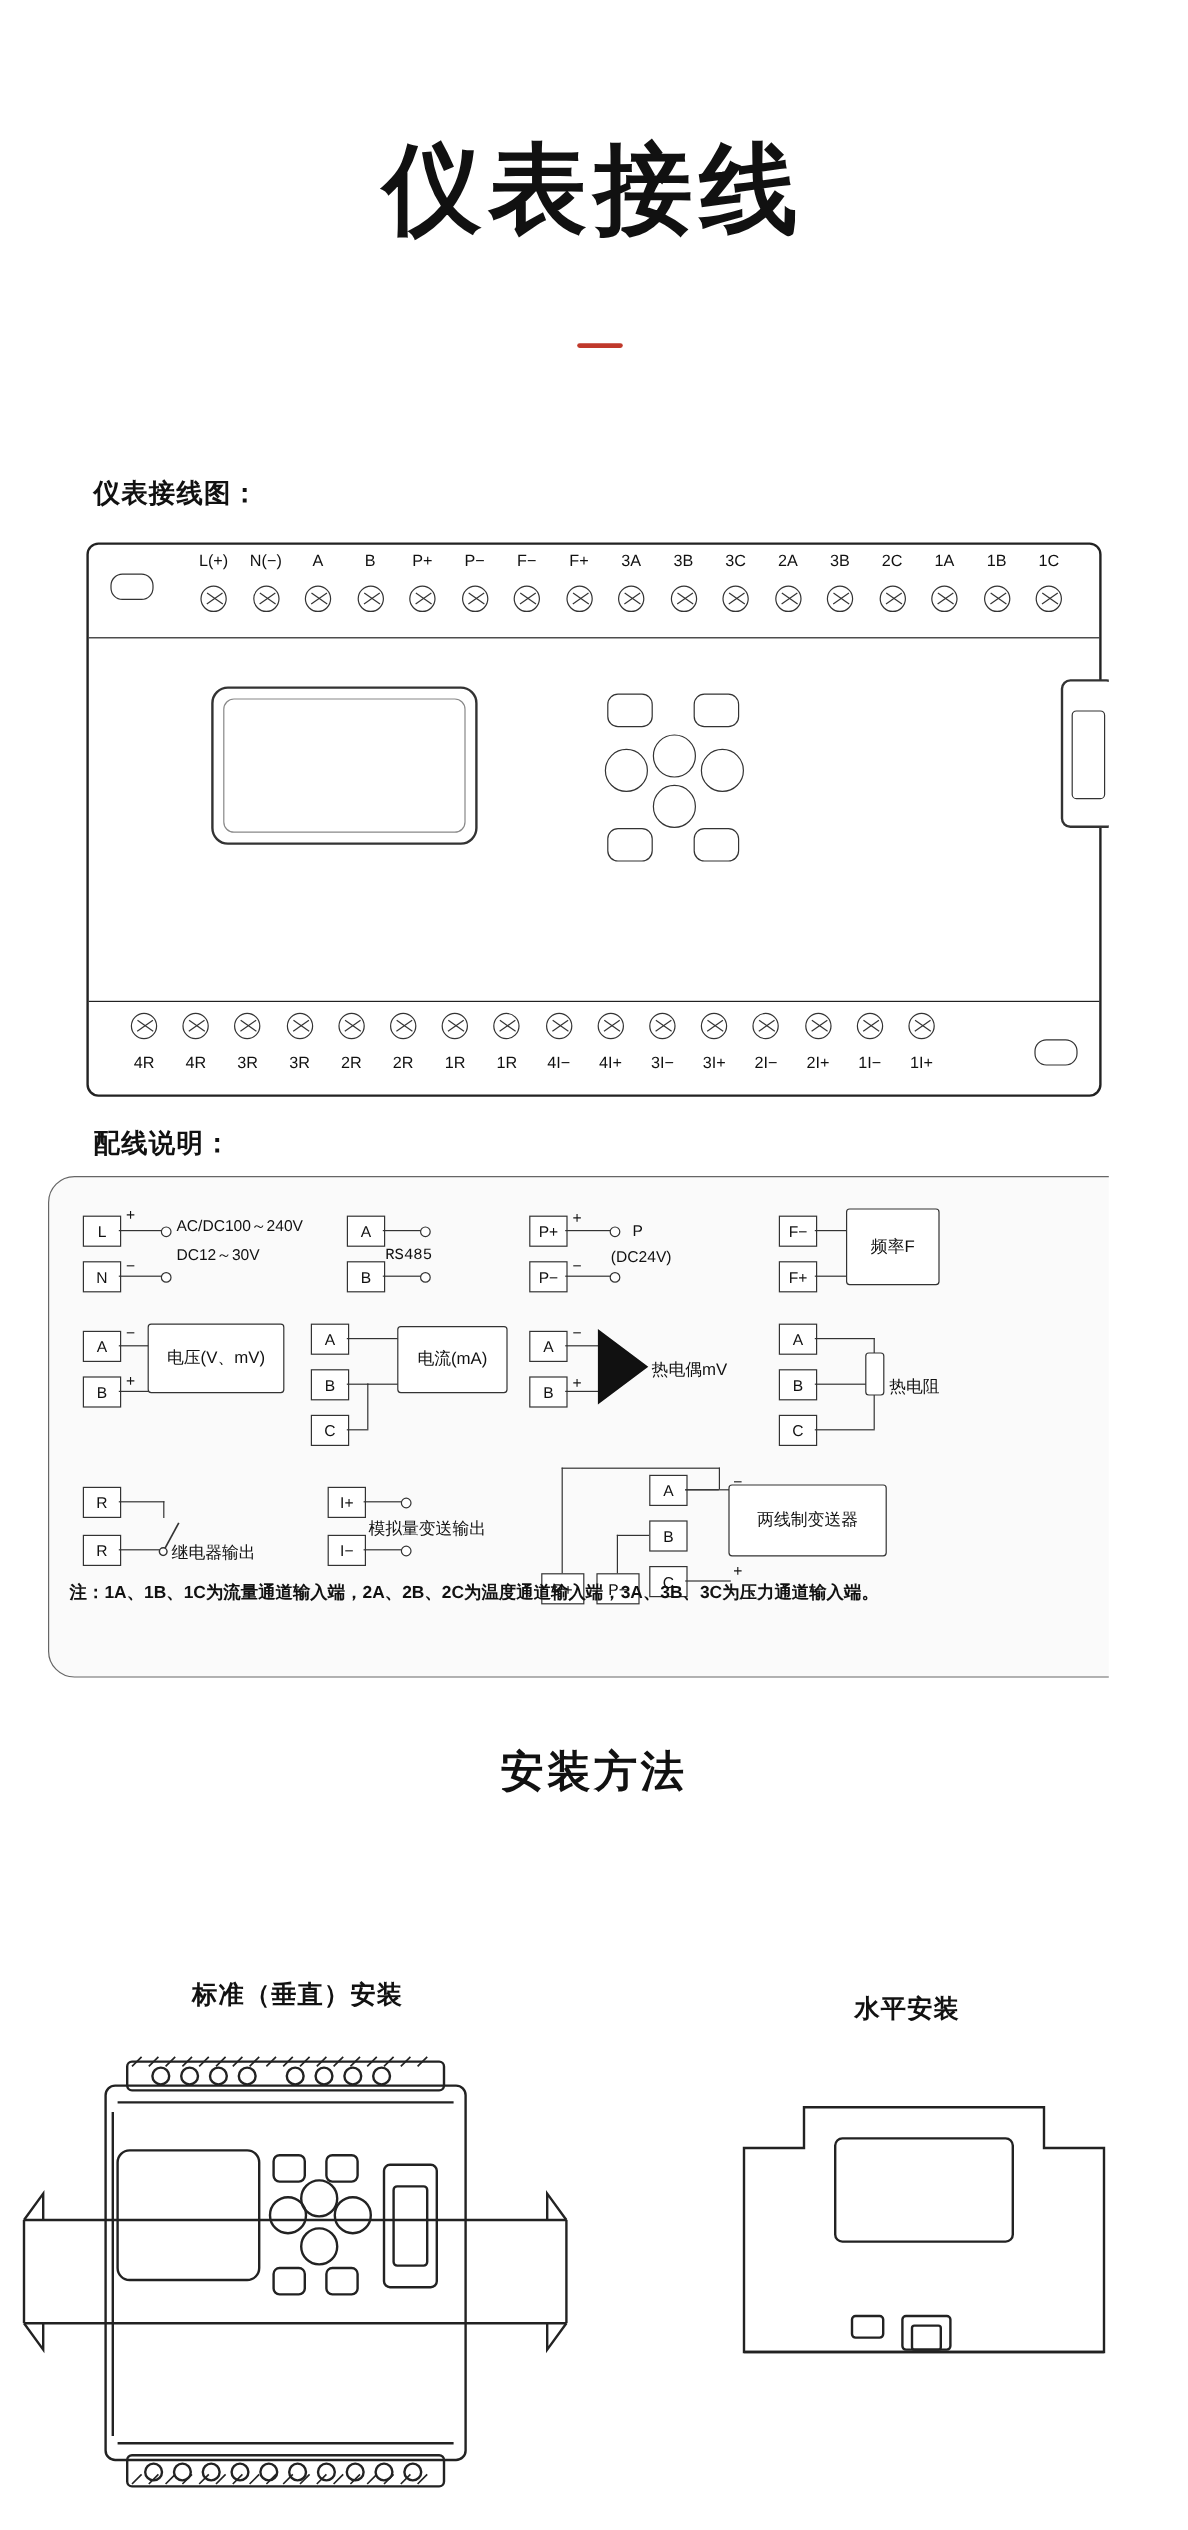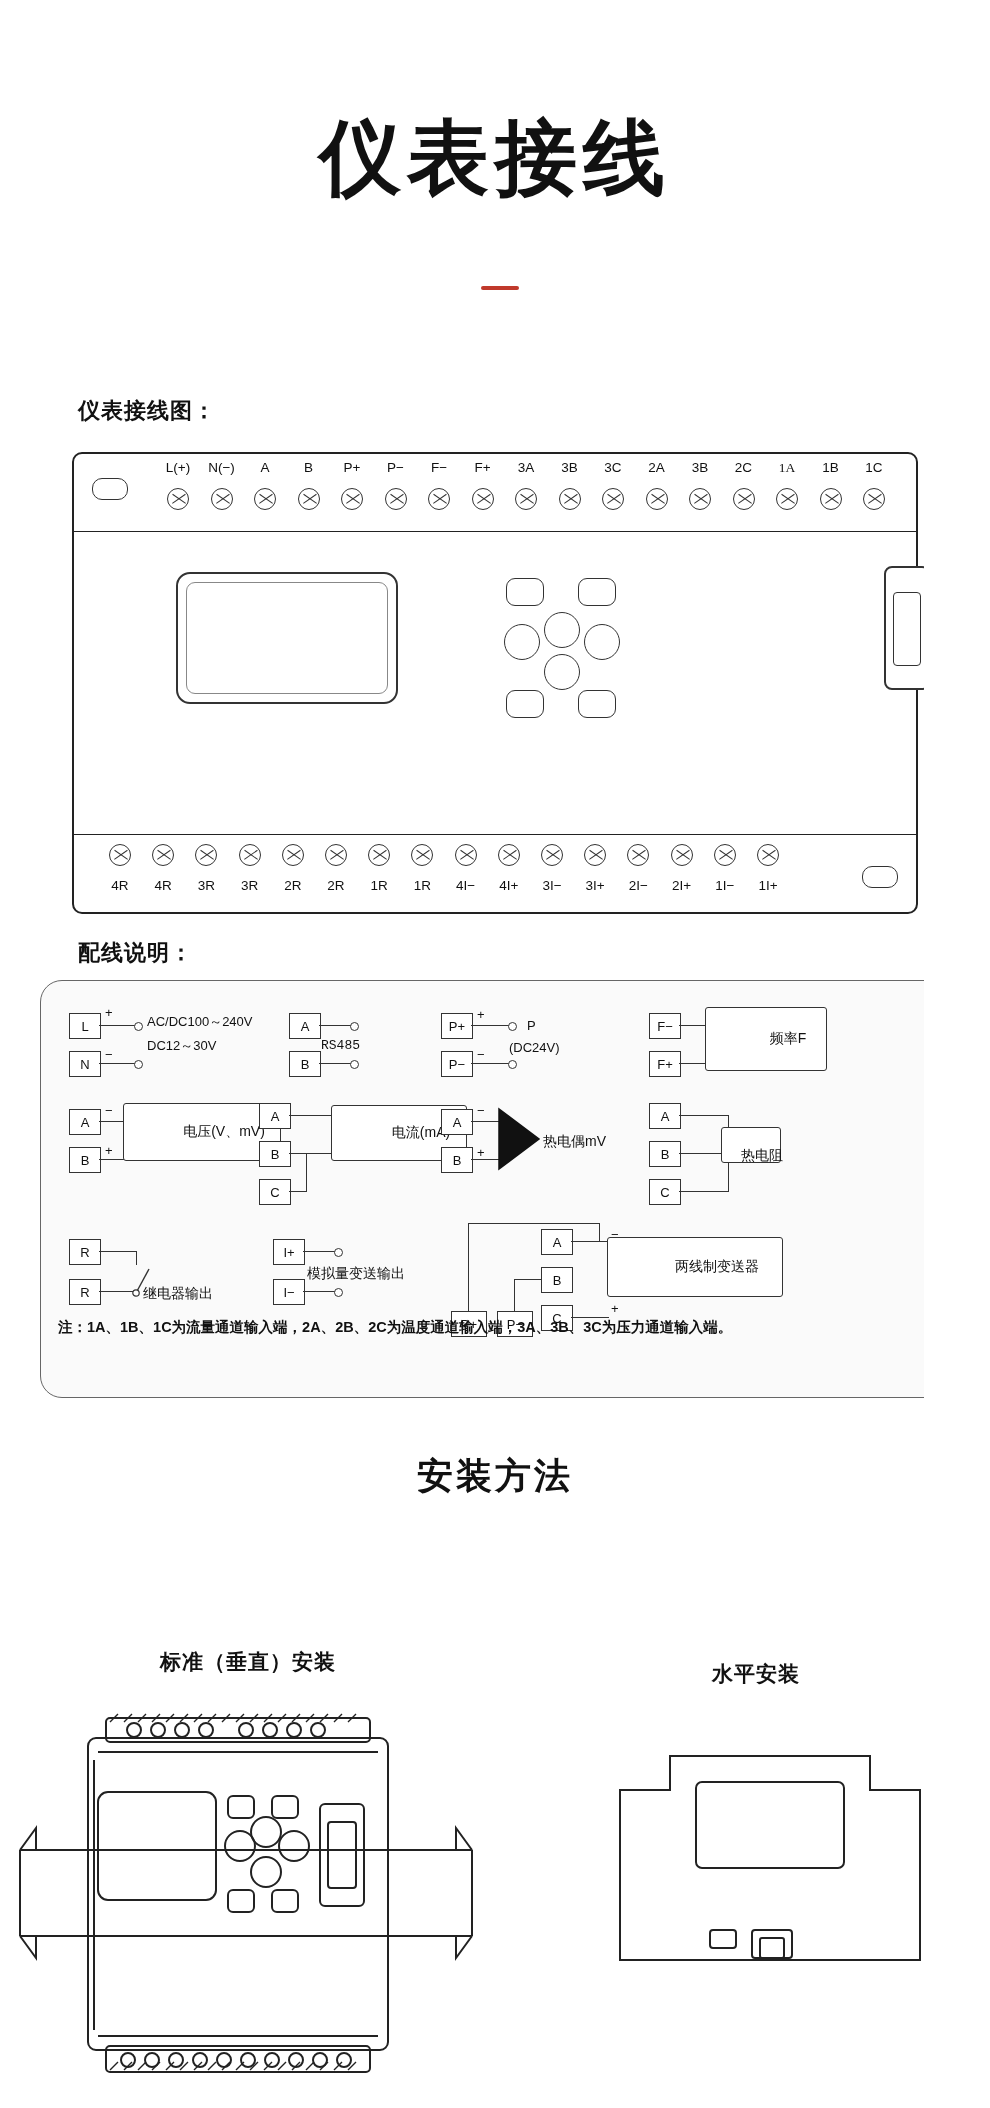--- a/index.html
+++ b/index.html
@@ -96,21 +96,21 @@
     position:absolute;top:980px;left:40px;width:910px;height:418px;
     border:1.5px solid #666;border-radius:22px;background:#fafafa;box-sizing:border-box;
   }
   .tbox{
     position:absolute;border:1.3px solid #333;background:#fff;
     font-size:13px;display:flex;align-items:center;justify-content:center;color:#111;
   }
   .tbox.sm{width:30px;height:24px;}
   .bigbox{
     position:absolute;border:1.5px solid #333;background:#fff;border-radius:3px;
-    display:flex;align-items:center;justify-content:center;font-size:14px;color:#111;padding-left:44px;
+    display:flex;align-items:center;justify-content:center;font-size:14px;color:#111;
   }
   .plain{
     position:absolute;font-size:13px;color:#111;white-space:nowrap;line-height:1.45;
   }
   .wire{position:absolute;background:#333;}
   .wire.h{height:1.2px;}
   .wire.v{width:1.2px;}
   .node{position:absolute;width:7px;height:7px;border:1.2px solid #333;border-radius:50%;background:#fff;}
   .sign{position:absolute;font-size:13px;color:#111;}
   .note{
@@ -148,21 +148,21 @@
         <div class="term-label" style="position: absolute; left: 258px; top: 0px; width: 40px;">P+</div>
         <div class="term-label" style="position: absolute; left: 301.5px; top: 0px; width: 40px;">P−</div>
         <div class="term-label" style="position: absolute; left: 345px; top: 0px; width: 40px;">F−</div>
         <div class="term-label" style="position: absolute; left: 388.5px; top: 0px; width: 40px;">F+</div>
         <div class="term-label" style="position: absolute; left: 432px; top: 0px; width: 40px;">3A</div>
         <div class="term-label" style="position: absolute; left: 475.5px; top: 0px; width: 40px;">3B</div>
         <div class="term-label" style="position: absolute; left: 519px; top: 0px; width: 40px;">3C</div>
         <div class="term-label" style="position: absolute; left: 562.5px; top: 0px; width: 40px;">2A</div>
         <div class="term-label" style="position: absolute; left: 606px; top: 0px; width: 40px;">3B</div>
         <div class="term-label" style="position: absolute; left: 649.5px; top: 0px; width: 40px;">2C</div>
-        <div class="term-label" style="position: absolute; left: 693px; top: 0px; width: 40px; font-family: Liberation Serif, serif;">1A</div>
+        <div class="term-label" style="position: absolute; left: 693px; top: 0px; width: 40px;">1A</div>
         <div class="term-label" style="position: absolute; left: 736.5px; top: 0px; width: 40px;">1B</div>
         <div class="term-label" style="position: absolute; left: 780px; top: 0px; width: 40px;">1C</div>
       </div>
 
     <div id="top-screws" style="position:absolute;top:34px;left:0;width:100%;height:26px;">
         <div class="screw" style="position: absolute; left: 93px; top: 0px;"></div>
         <div class="screw" style="position: absolute; left: 136.5px; top: 0px;"></div>
         <div class="screw" style="position: absolute; left: 180px; top: 0px;"></div>
         <div class="screw" style="position: absolute; left: 223.5px; top: 0px;"></div>
         <div class="screw" style="position: absolute; left: 267px; top: 0px;"></div>

